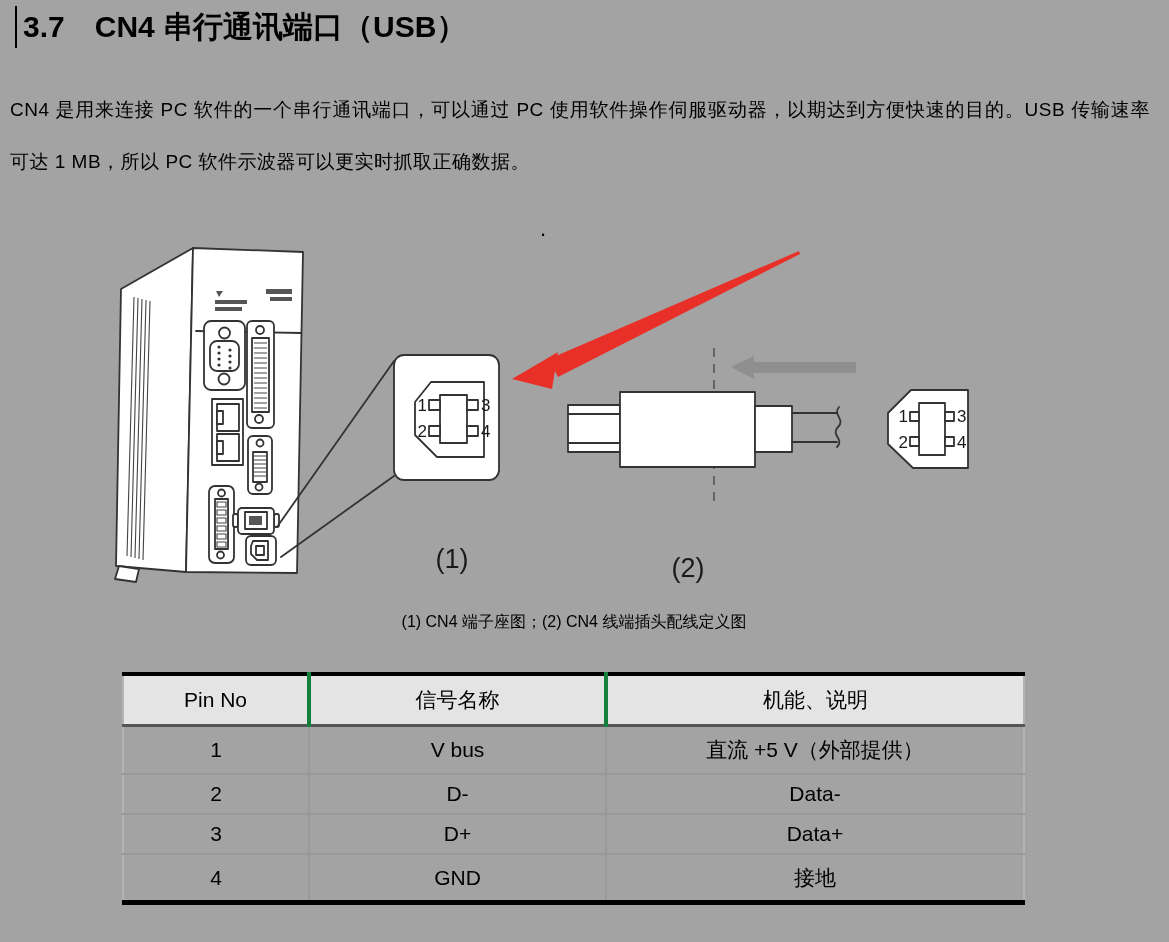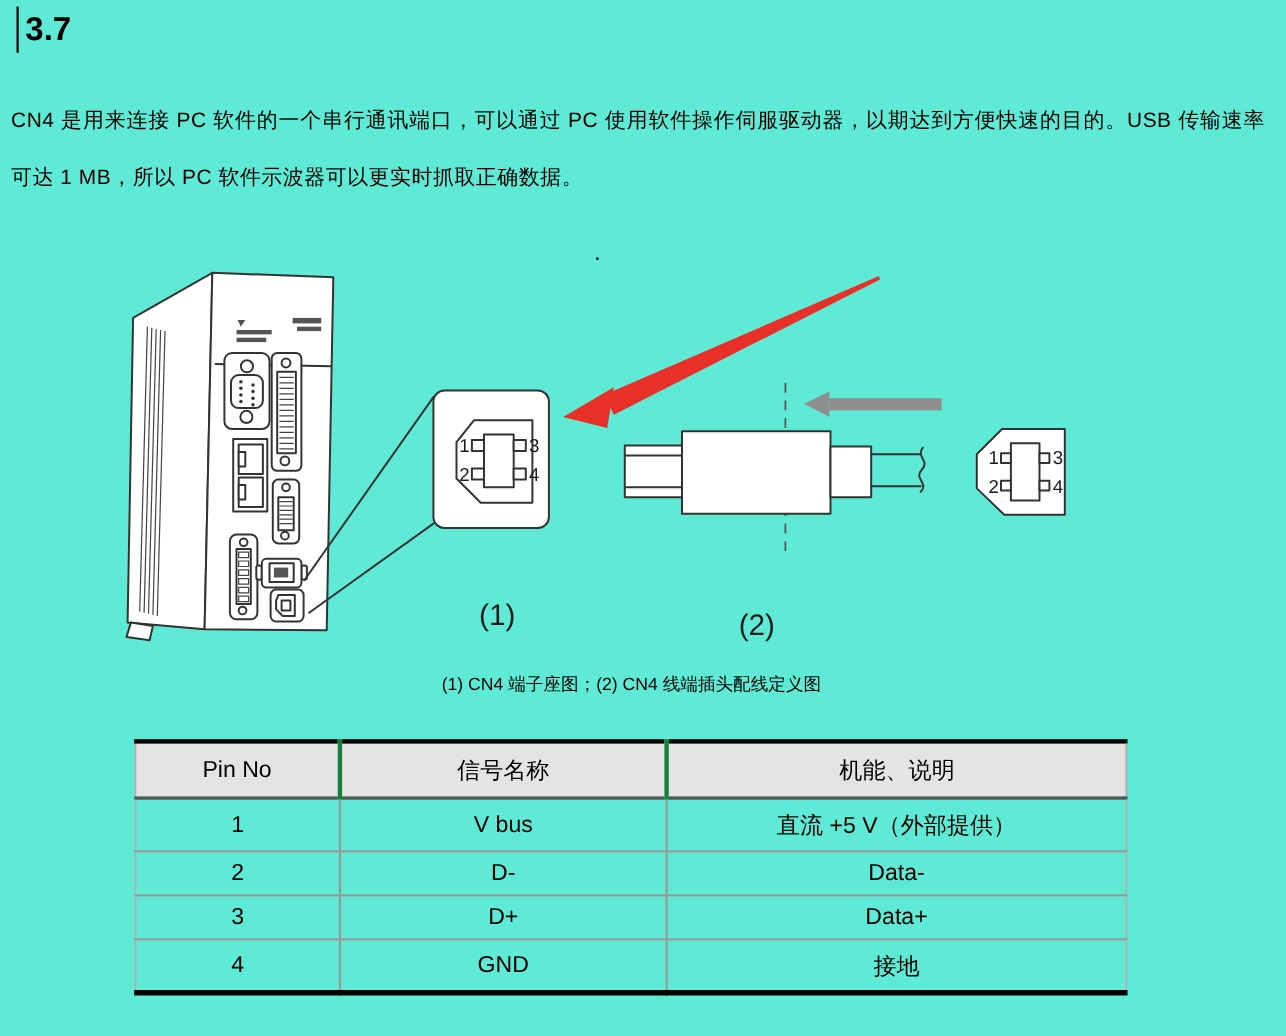--- a/index.html
+++ b/index.html
@@ -1,17 +1,17 @@
 <!DOCTYPE html>
 <html><head>
 <meta charset="utf-8">
 <style>
   html,body{margin:0;padding:0;background:#fff;}
   body{font-family:"Liberation Sans","DejaVu Sans",sans-serif;color:#000;}
-  #page{position:relative;width:1169px;height:942px;background:#5eead4;overflow:hidden;}
+  #page{position:relative;width:1169px;height:942px;background:#a3a3a3;overflow:hidden;}
 
   
   .heading{position:absolute;top:6px;left:15px;display:flex;align-items:baseline;
            border-left:2px solid #000;padding-left:6px;font-weight:bold;font-size:30px;line-height:42px;}
   .heading .num{margin-right:30px;}
 
   
   .body-text{position:absolute;top:84px;left:10px;width:1140px;font-size:19px;
              line-height:52px;text-align:justify;letter-spacing:0.5px;}
 
@@ -44,20 +44,21 @@
   .pin-table tbody tr:nth-child(3) td{height:36px;}
   .pin-table tbody tr:nth-child(4) td{height:43px;}
 </style>
 </head>
 <body>
 
 <div id="page">
 
   <div class="heading">
     <span class="num">3.7</span>
+    <span>CN4 串行通讯端口（USB）</span>
   </div>
 
   <div class="body-text">CN4 是用来连接 PC 软件的一个串行通讯端口，可以通过 PC 使用软件操作伺服驱动器，以期达到方便快速的目的。USB 传输速率可达 1 MB，所以 PC 软件示波器可以更实时抓取正确数据。</div>
 
   <span class="stray">.</span>
 
   <svg class="fig-svg" width="1169" height="372" viewBox="0 228 1169 372">
 
     <g>
       <polygon class="lnf" points="193,248 121,289 116,566 186,572"></polygon>

